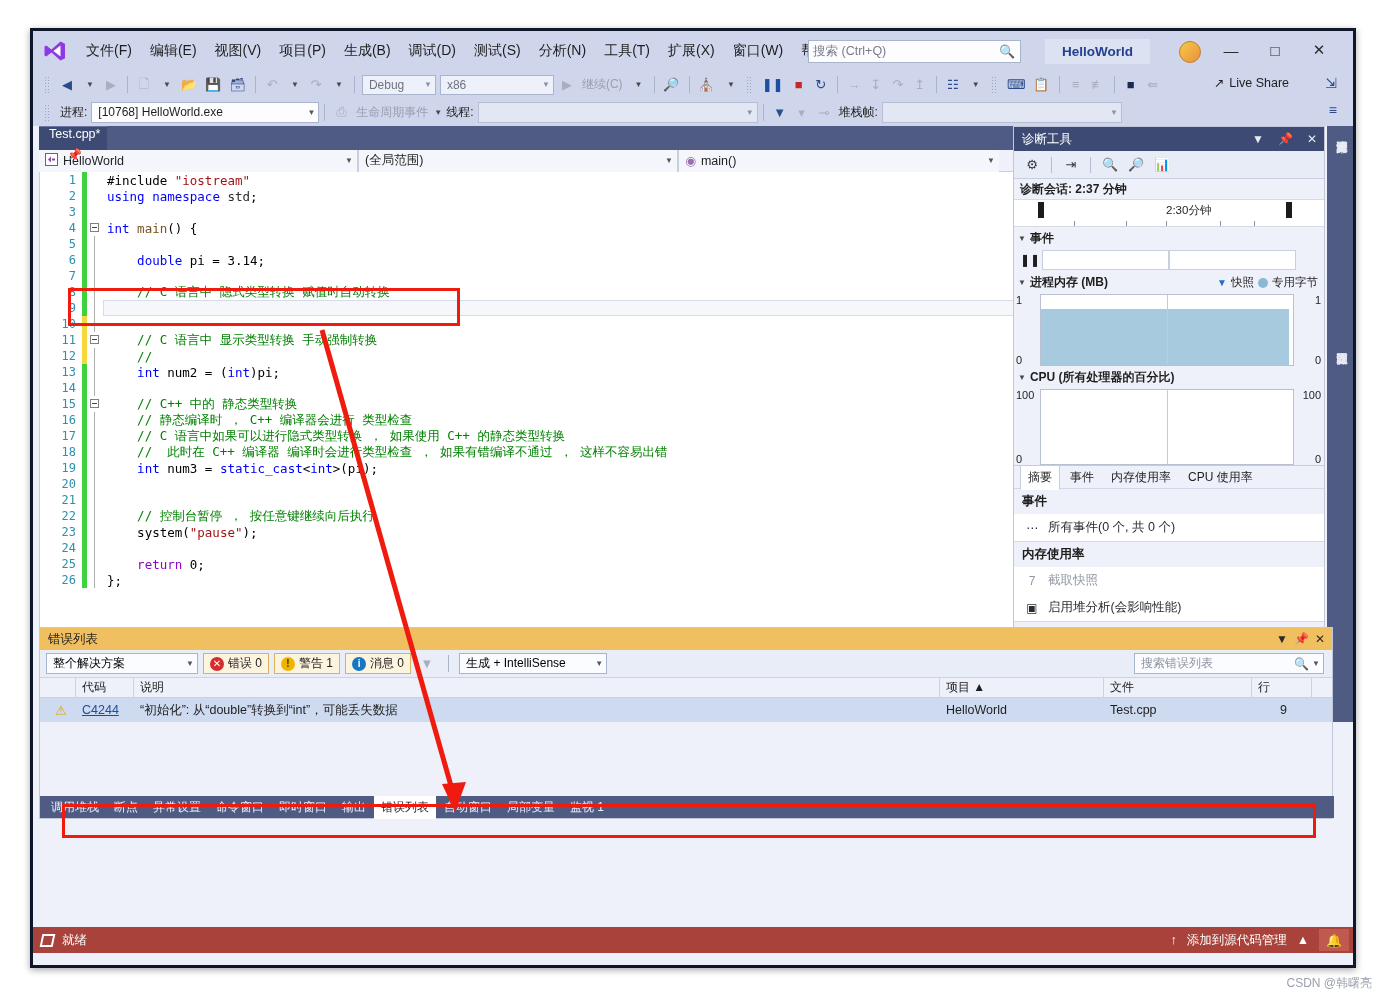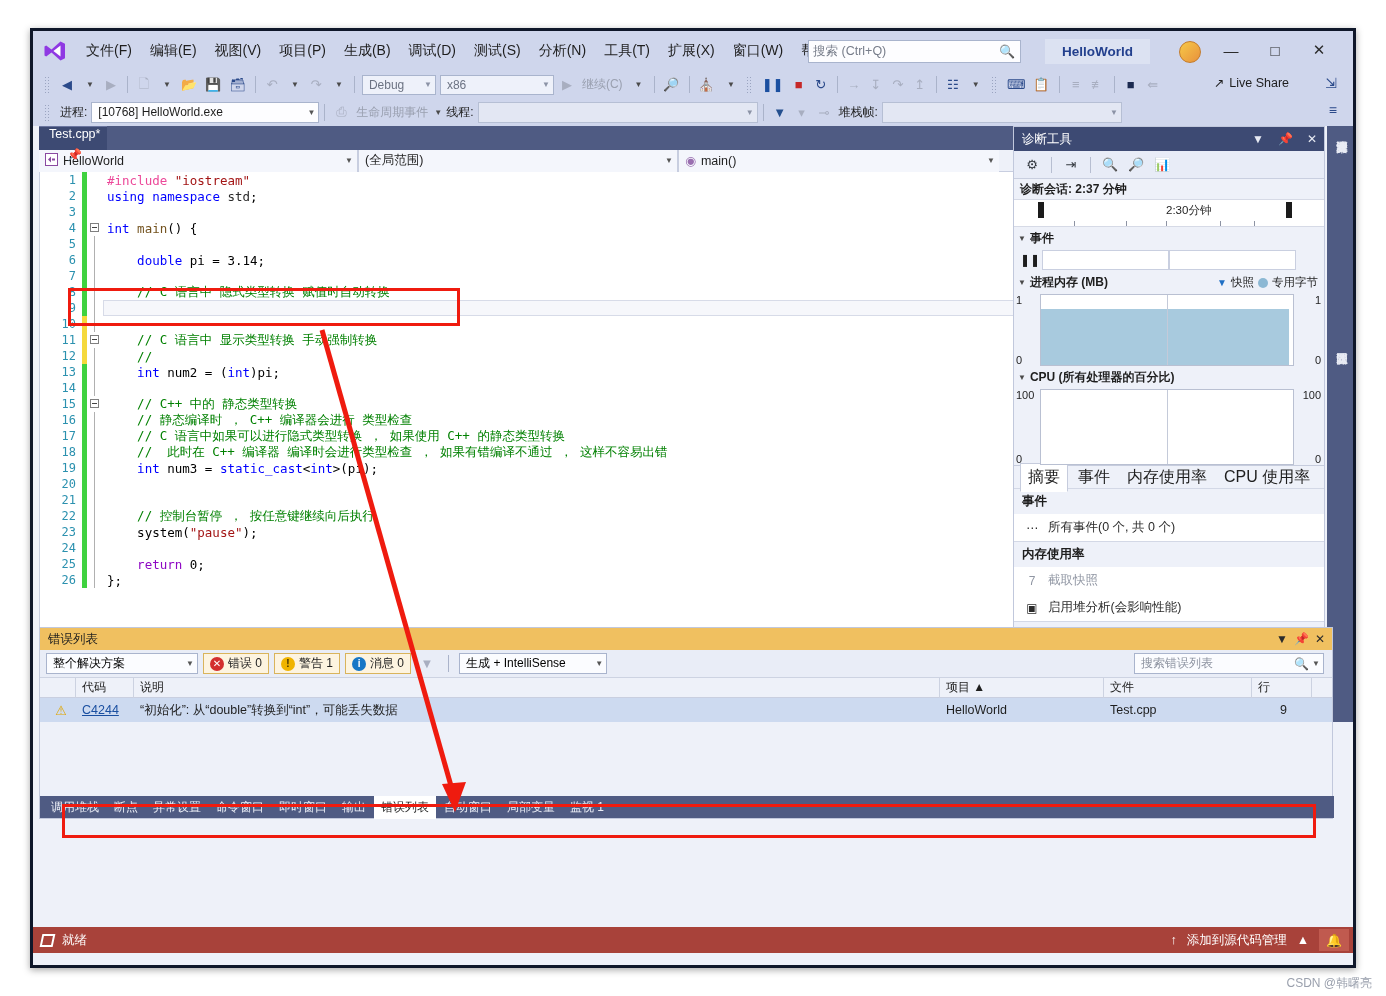--- a/index.html
+++ b/index.html
@@ -192,21 +192,21 @@
   .foldcol { width: 16px; flex:0 0 16px; position:relative; height:16px;}
   .foldbox {
     position:absolute; left:3px; top:3px; width:9px; height:9px;
     border:1px solid #808080; background:#fff;
   }
   .foldbox:after{
     content:''; position:absolute; left:1px; top:3px; width:5px; height:1px; background:#444;
   }
   .foldline { position:absolute; left:7px; top:0; width:1px; height:16px; background:#b0b0b0;}
   .codetext { padding-left: 4px; }
-  .k-pre { color:#ec4899; }
+  .k-pre { color:#000000; }
   .k-str { color:#a31515; }
   .k-key { color:#0000ff; }
   .k-cmt { color:#008000; }
   .k-fn  { color:#74531f; }
   .k-ns  { color:#2b2b2b; }
   .k-ret { color:#8f08c4; }
 
   .curline { position:absolute; left:63px; right:0; height:16px;
      border:1px solid #d7dbe8; background:#f6f7fb; pointer-events:none;}
 
@@ -279,21 +279,21 @@
   .graph { position:relative; height:72px; margin: 1px 0 0 0; }
   .graph .axl { position:absolute; left:2px; font-size:11px; color:#1e1e1e; }
   .graph .axr { position:absolute; right:3px; font-size:11px; color:#1e1e1e; }
   .graph .plot { position:absolute; left:26px; right:30px; top:0; bottom:0;
     background:#fff; border:1px solid #b9c0d2; }
   .graph .mid { position:absolute; left:50%; top:0; bottom:0; width:1px; background:#c4cad9;}
   .graph .fill { position:absolute; left:0; right:4px; bottom:0; top:14px; background:#a8cade;}
 
   .dtabs { height:23px; background:#eef1f9; border-top:1px solid #c6ccdd;
     display:flex; align-items:center; padding-left:6px; gap:3px; }
-  .dtab { font-size:16px; padding: 3px 7px; color:#1e1e1e; }
+  .dtab { font-size:12px; padding: 3px 7px; color:#1e1e1e; }
   .dtab.sel { background:#ffffff; border:1px solid #c6ccdd; border-bottom-color:#fff;}
 
   .dlistsect { background:#eef1f9; border-top:1px solid #d3d8e6;
     font-size:12.5px; font-weight:bold; color:#1e1e1e; padding:4px 0 4px 8px;}
   .dlistrow { background:#ffffff; font-size:12.5px; color:#2b2b2b;
     padding:5px 0 5px 10px; display:flex; align-items:center; gap:8px;}
   .dlistrow.dis { color:#9096a3; }
   .dlistrow .gi { width:16px; text-align:center; font-size:12px; }
 
   

